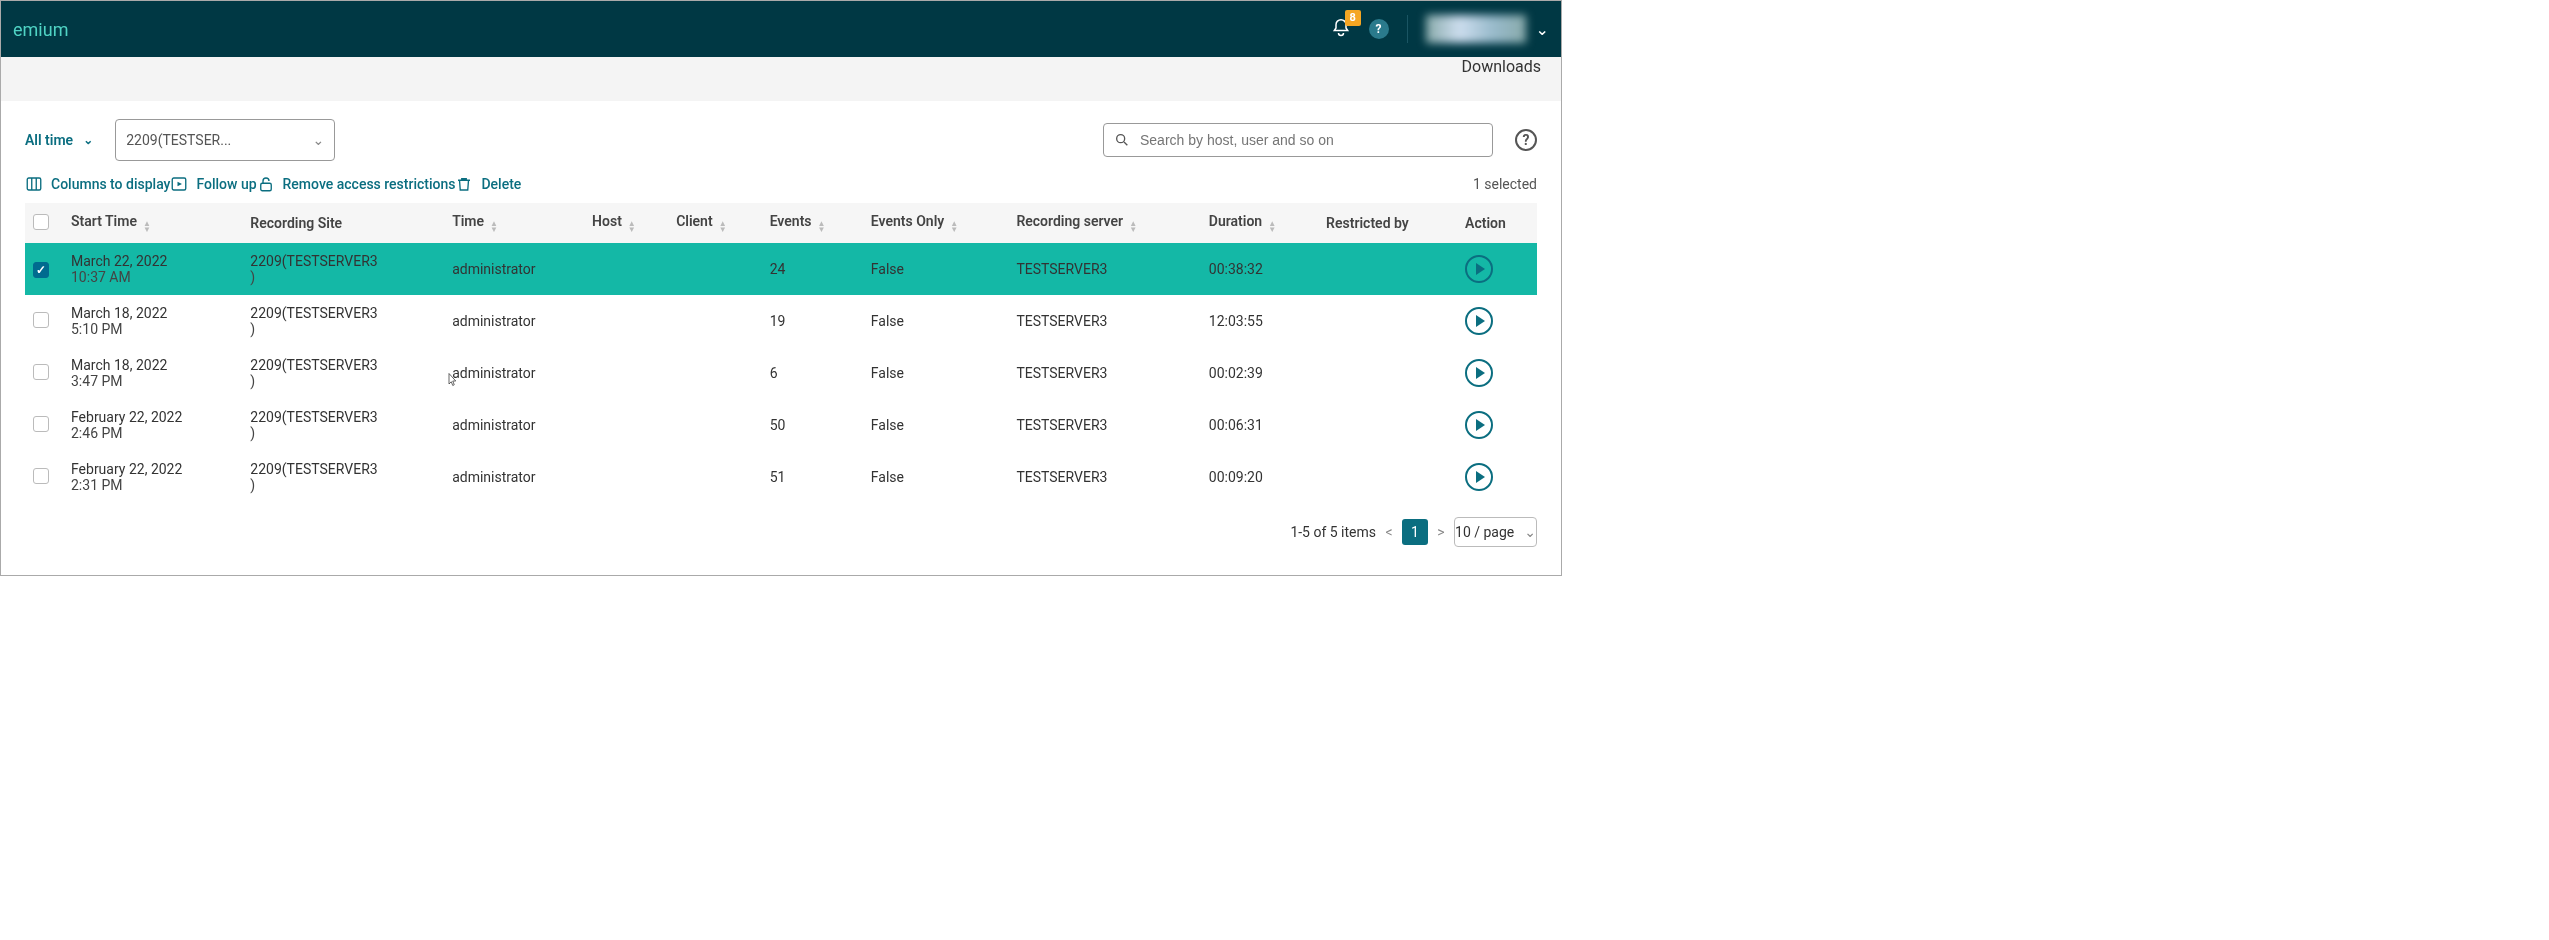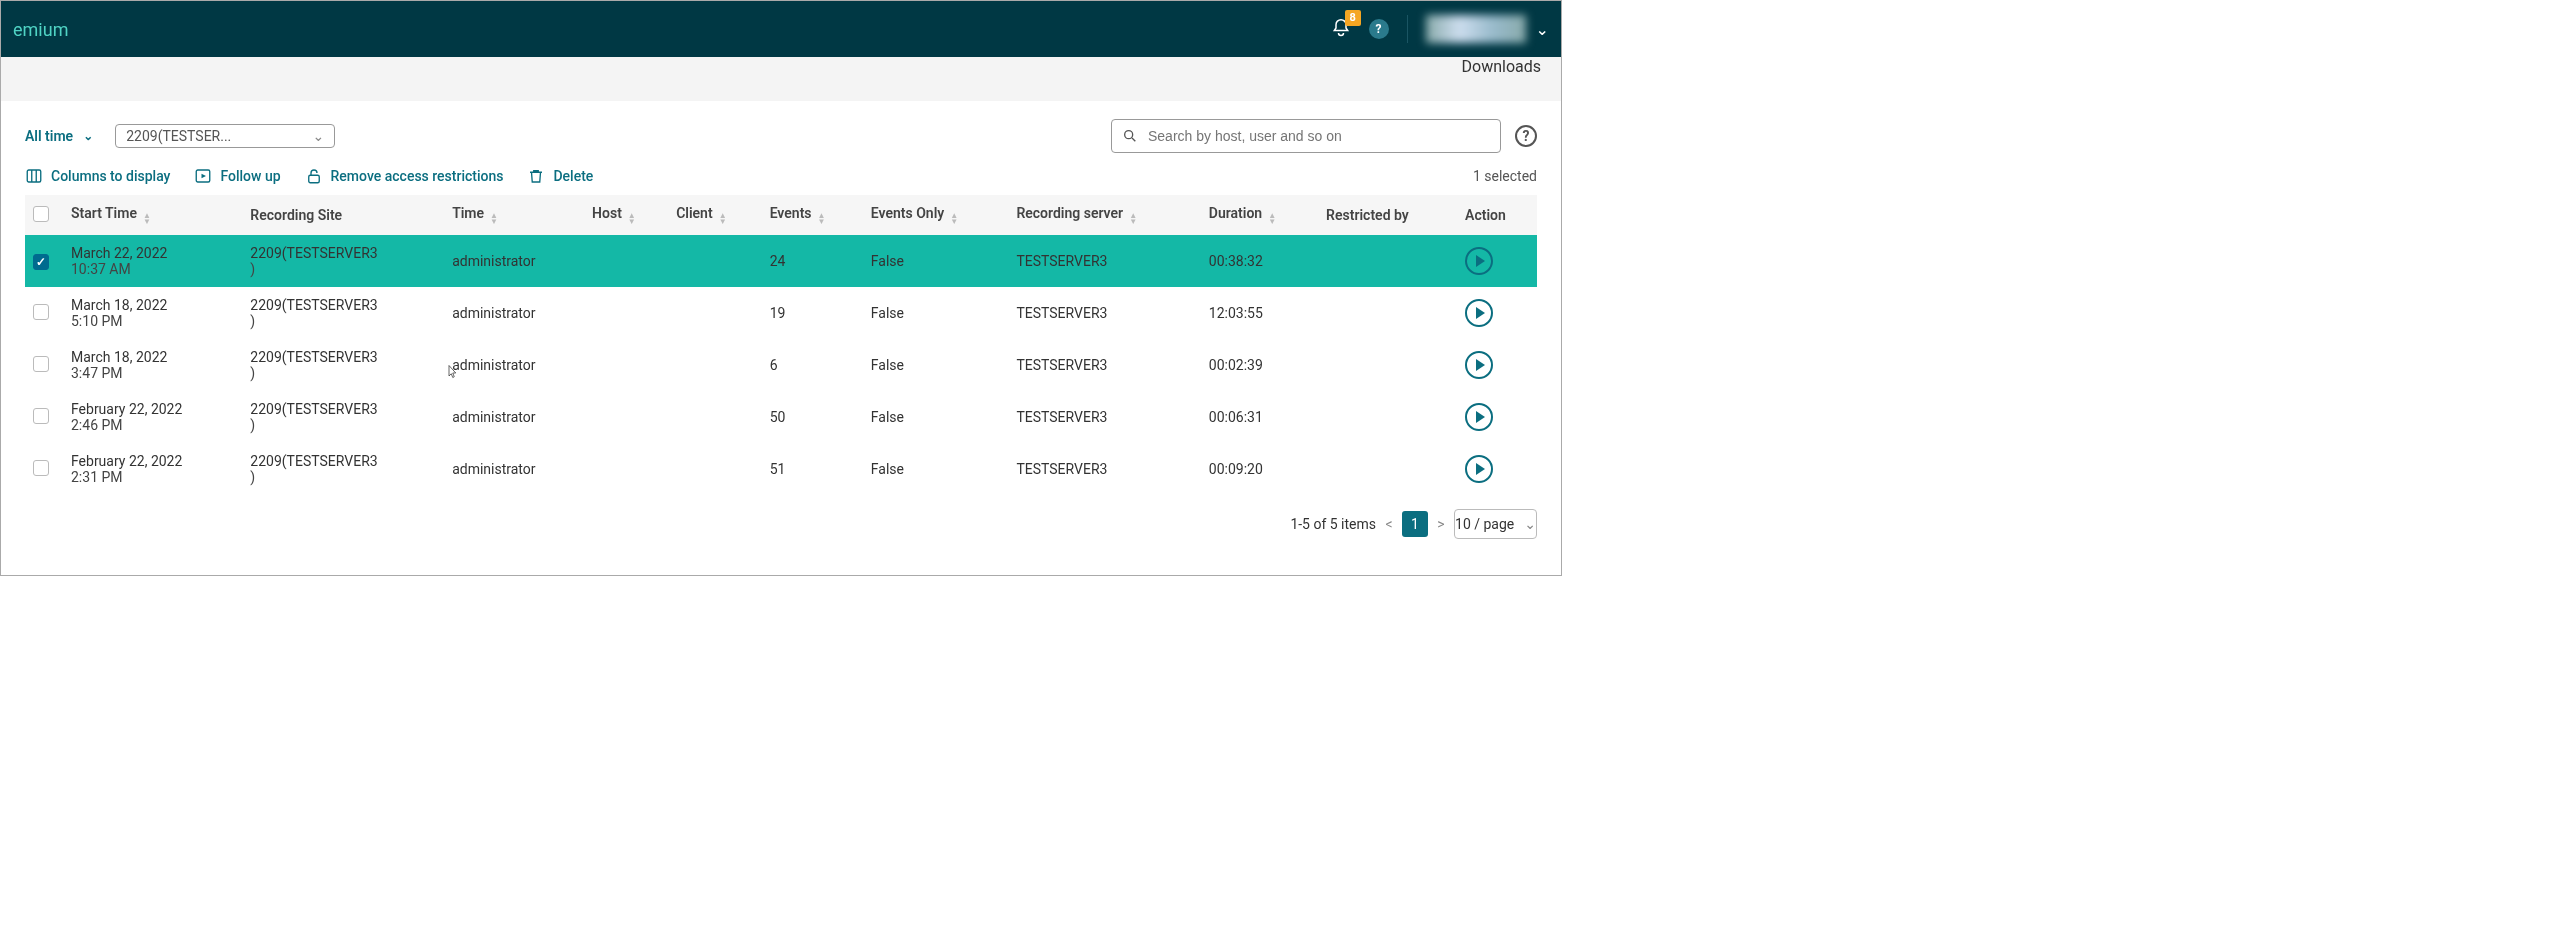--- a/index.html
+++ b/index.html
@@ -71,45 +71,45 @@
   .filters-row {
     display:flex;align-items:center;justify-content:space-between;
   }
   .filters-left {
     display:flex;align-items:center;gap:22px;
   }
   .time-filter { color:#0b6e80; font-weight:600; display:flex;align-items:center;gap:10px;}
   .time-filter .chev { font-size:12px; color:#0b6e80;}
   .site-select {
     border:1px solid #999;border-radius:4px;
-    height:24px;width:220px;
+    height:42px;width:220px;
     display:flex;align-items:center;justify-content:space-between;
     padding:0 10px;color:#555;
   }
-  .filters-right { display:flex;align-items:center;gap:14px;}
+  .filters-right { display:flex;align-items:center;gap:22px;}
   .search-box {
     border:1px solid #999;border-radius:4px;
     height:34px;width:390px;
     display:flex;align-items:center;gap:10px;
     padding:0 10px;color:#888;
   }
   .search-box input {
     border:none;outline:none;flex:1;font-size:14px;color:#444;
     background:transparent;
   }
   .help-circle2 {
     width:22px;height:22px;border-radius:50%;
     border:2px solid #555;
     display:flex;align-items:center;justify-content:center;font-weight:bold;color:#555;
   }
   .actions-row {
     margin-top:14px;
     display:flex;align-items:center;justify-content:space-between;
   }
-  .actions-left { display:flex;align-items:center;gap:24px;}
+  .actions-left { display:flex;align-items:center;}
   .action-btn {
     display:flex;align-items:center;gap:8px;
     color:#0b6e80;font-weight:500;cursor:pointer;
   }
   .action-btn svg { width:18px;height:18px;}
   .selected-count { color:#555; }
   .cursor-ptr {
     position:absolute; left:418px; top:195px; width:18px;height:22px;
   }
   table.recordings {

